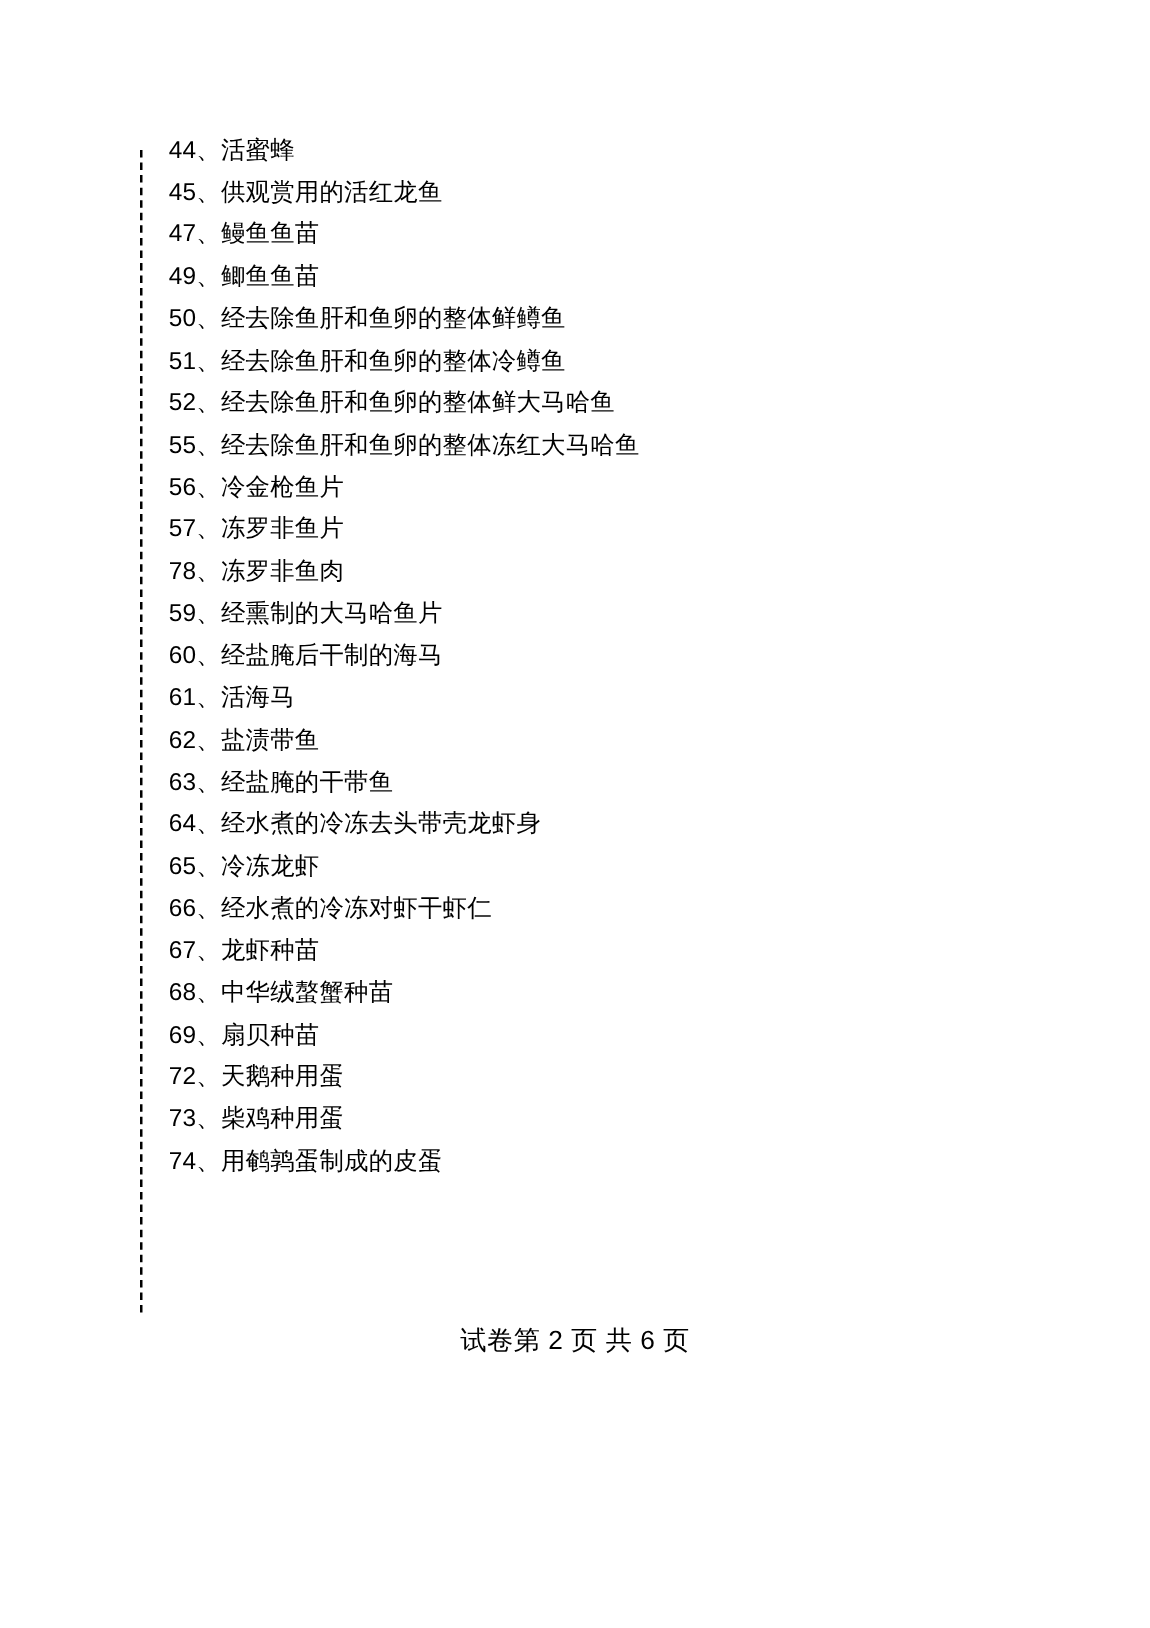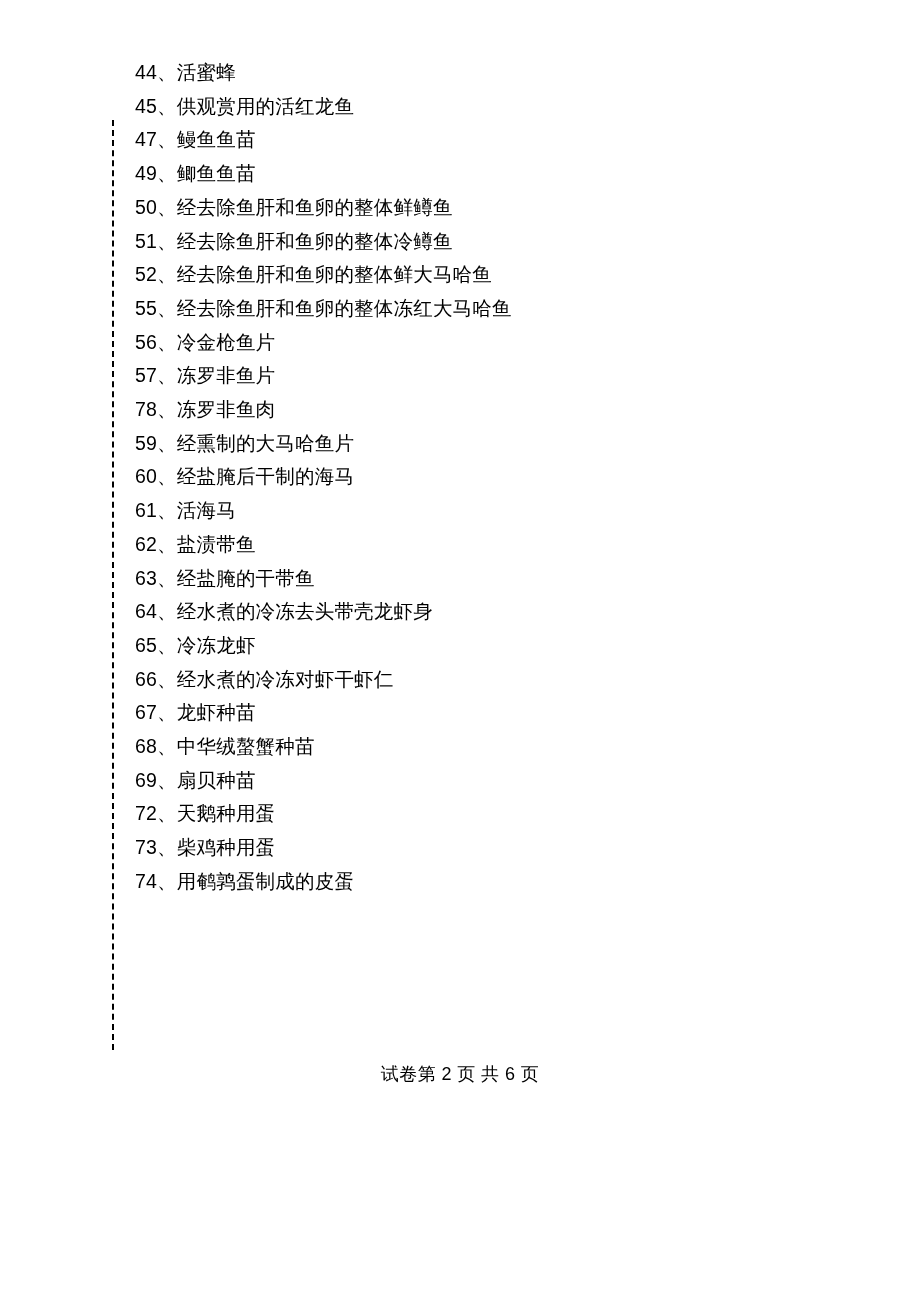--- a/index.html
+++ b/index.html
@@ -10,21 +10,21 @@
     height: 1302px;
     font-family: "Microsoft YaHei", "PingFang SC", "Heiti SC", Arial, sans-serif;
     color: #000000;
     position: relative;
   }
   .page {
     box-sizing: border-box;
     width: 920px;
     height: 1170px;
     position: relative;
-    padding-top: 56px;
+    padding-top: 104px;
     padding-left: 135px;
   }
   .dashed-line {
     position: absolute;
     left: 112px;
     top: 120px;
     bottom: 120px;
     border-left: 2px dashed #000000;
   }
   .list {
@@ -36,21 +36,21 @@
     line-height: 33.7px;
     white-space: pre;
     letter-spacing: 0.2px;
   }
   .page-footer {
     position: absolute;
     bottom: 84px;
     left: 0;
     width: 920px;
     text-align: center;
-    font-size: 18px;
+    font-size: 21px;
     letter-spacing: 0.4px;
   }
 </style>
 </head>
 <body>
 
 <div class="page">
   <div class="dashed-line"></div>
 
   <div class="list" id="list-container">

